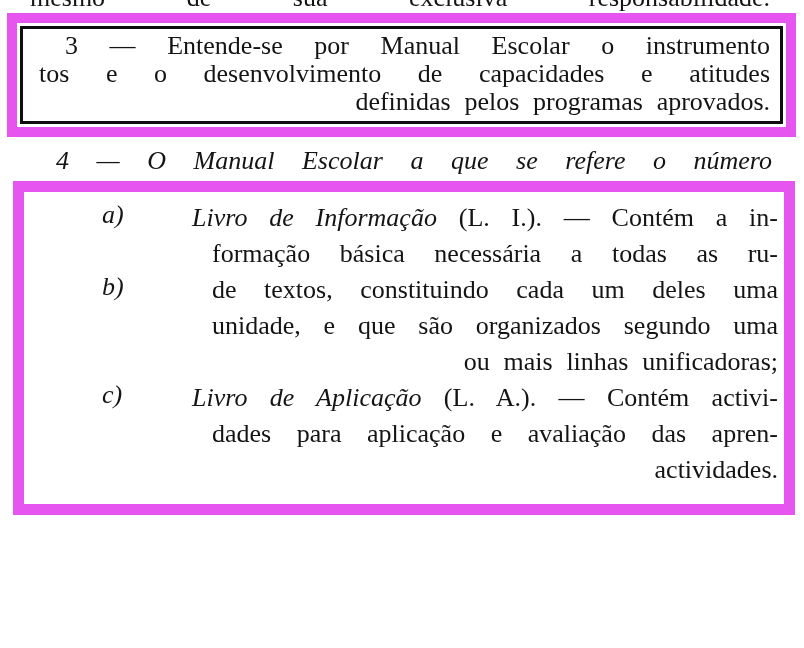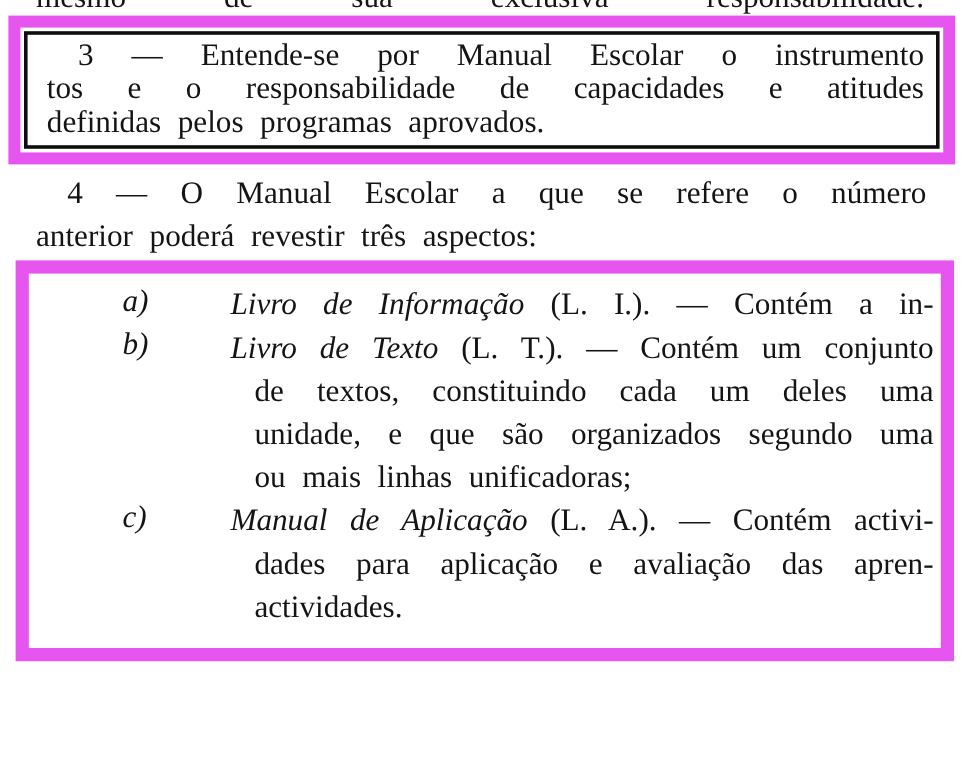--- a/index.html
+++ b/index.html
@@ -34,20 +34,21 @@
     word-spacing: 0.9em;
   }
 
   
   .jl {
     text-align: justify;
     text-align-last: justify;
   }
   .nl {
     word-spacing: 0.28em;
+    text-align: right;
   }
 
   
   .hl-box1 {
     margin: 0 8px 0 7px;
     border: 10px solid var(--hl);
     padding: 3px;
     background: #ffffff;
   }
   .hl-box1-inner {
@@ -57,20 +58,21 @@
   .p3-line {
     line-height: 28px;
   }
   .indent {
     text-indent: 26px;
   }
 
   
   .para4 {
     margin: 6px 32px 2px 30px;
+    font-style: italic;
   }
   .p4-line {
     line-height: 36px;
   }
 
   
   .hl-box2 {
     margin: 0 9px 0 13px;
     border: 11px solid var(--hl);
     background: #ffffff;
@@ -104,49 +106,48 @@
 
 <div class="page" style="color: rgb(20, 20, 20);">
 
   <div class="clipped-wrap">
     <div class="clipped-line">mesmo de sua exclusiva responsabilidade.</div>
   </div>
 
   <div class="hl-box1">
     <div class="hl-box1-inner">
       <div class="p3-line jl indent">3 — Entende-se por Manual Escolar o instrumento</div>
-      <div class="p3-line jl">tos e o responsabilidade de capacidades e atitudes</div>
+      <div class="p3-line jl">tos e o desenvolvimento de capacidades e atitudes</div>
       <div class="p3-line nl">definidas pelos programas aprovados.</div>
     </div>
   </div>
 
   <div class="para4">
     <div class="p4-line jl indent">4 — O Manual Escolar a que se refere o número</div>
-    <div class="p4-line nl">anterior poderá revestir três aspectos:</div>
   </div>
 
   <div class="hl-box2">
     <div class="aspect-list">
 
       <div class="list-item">
         <span class="li-marker">a)</span>
         <div class="li-line jl"><span class="italic">Livro de Informação</span><span> (L. I.). — Contém a in-</span></div>
+        <div class="li-line li-cont jl">formação básica necessária a todas as ru-</div>
       </div>
 
       <div class="list-item">
         <span class="li-marker">b)</span>
-        <div class="li-line jl"><span class="italic">Livro de Texto</span><span> (L. T.). — Contém um conjunto</span></div>
         <div class="li-line li-cont jl">de textos, constituindo cada um deles uma</div>
         <div class="li-line li-cont jl">unidade, e que são organizados segundo uma</div>
         <div class="li-line li-cont nl">ou mais linhas unificadoras;</div>
       </div>
 
       <div class="list-item">
         <span class="li-marker">c)</span>
-        <div class="li-line jl"><span class="italic">Manual de Aplicação</span><span> (L. A.). — Contém activi-</span></div>
+        <div class="li-line jl"><span class="italic">Livro de Aplicação</span><span> (L. A.). — Contém activi-</span></div>
         <div class="li-line li-cont jl">dades para aplicação e avaliação das apren-</div>
         <div class="li-line li-cont nl">actividades.</div>
       </div>
 
     </div>
   </div>
 
 </div>
 
 </body></html>

